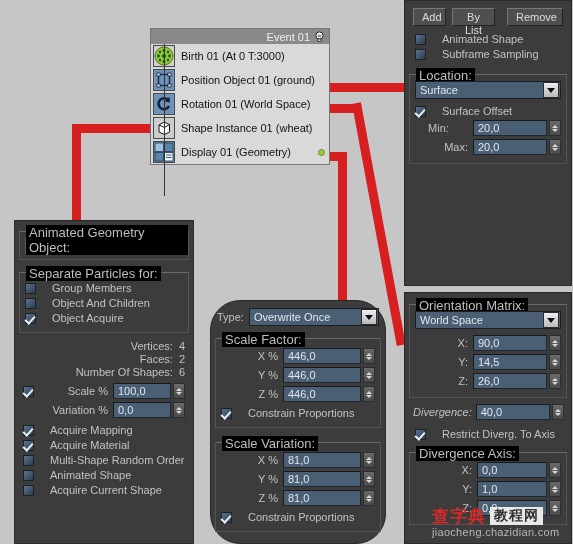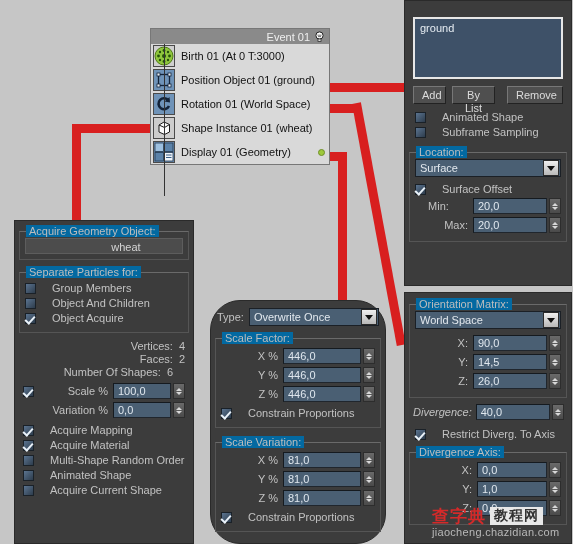--- a/index.html
+++ b/index.html
@@ -19,22 +19,22 @@
     color: #c8c8c8;
     font-size: 11px;
   }
   .group {
     border: 1px solid #555; border-top-color:#6a6a6a;
     margin: 4px; padding: 6px 5px 5px 5px;
     position: relative;
   }
   .group > .glabel {
     position: absolute; top: -7px; left: 6px;
-    background: #0369a1; padding: 0 3px;
-    font-size: 11px; color: #bdbdbd;
+    background: #000000; padding: 0 3px;
+    font-size: 13px; color: #bdbdbd;
   }
   .row { display: flex; align-items: center; margin: 3px 0; }
   .lbl { color: #c2c2c2; font-size: 11px; white-space: nowrap; }
   .fld {
     background: #4a5f73;
     border: 1px solid #20262d;
     border-top-color:#151a1f; border-left-color:#151a1f;
     color: #dfe7ee; font-size: 11px;
     padding: 1px 4px; height: 16px; line-height: 13px;
     flex: 1; min-width: 0;
@@ -205,21 +205,21 @@
           </svg>
       </span>
       <span class="etxt">Display 01 (Geometry)</span>
       <span class="dot"></span>
     </div>
   </div>
 
   <div class="panel" style="left:14px; top:220px; width:180px; height:324px;">
 
     <div class="group" style="margin-top:10px;">
-      <span class="glabel">Acquire Geometry Object:</span>
+      <span class="glabel">Animated Geometry Object:</span>
       <div class="fld plain" style="height:16px;line-height:15px;padding-left:48px;">wheat</div>
     </div>
 
     <div class="group" style="margin-top:12px;">
       <span class="glabel">Separate Particles for:</span>
       <div class="chk">
         <span class="box"></span>
         <span class="lbl">Group Members</span>
       </div>
       <div class="chk">
@@ -234,21 +234,21 @@
 
     <div style="padding:2px 8px 0 8px;">
       <div class="row" style="justify-content:flex-end;gap:6px;margin:1px 0;">
         <span class="lbl">Vertices:</span>
         <span class="lbl">4</span>
       </div>
       <div class="row" style="justify-content:flex-end;gap:6px;margin:1px 0;">
         <span class="lbl">Faces:</span>
         <span class="lbl">2</span>
       </div>
-      <div class="row" style="justify-content:flex-end;gap:6px;margin:1px 12px;">
+      <div class="row" style="justify-content:flex-end;gap:6px;margin:1px 0;">
         <span class="lbl">Number Of Shapes:</span>
         <span class="lbl">6</span>
       </div>
 
       <div class="row" style="margin-top:5px;">
         <span class="box on"></span>
         <span class="lbl" style="flex:1;text-align:right;padding-right:5px;">Scale %</span>
         <span class="fld" style="flex:0 0 58px;">100,0</span>
         <span class="spin">
             <i class="u"></i>
@@ -359,23 +359,20 @@
       </div>
       <div class="chk" style="margin-top:5px;">
         <span class="box on"></span>
         <span class="lbl">Constrain Proportions</span>
       </div>
     </div>
   </div>
 
   <div class="panel" style="left:404px; top:0px; width:168px; height:286px;">
 
-    <div style="margin:16px 8px 0 8px; height:62px; background:#3e5168; border:2px solid #e7e7e7; padding:3px 5px; color:#e6ecf2; font-size:11px;">
-      <span>ground</span>
-    </div>
 
     <div style="display:flex; gap:6px; margin:7px 8px 0 8px;">
       <button class="btn" style="width:33px;">Add</button>
       <button class="btn" style="width:45px;">By List</button>
       <button class="btn" style="width:56px;margin-left:6px;">Remove</button>
     </div>
 
     <div style="margin:7px 10px 0 10px;">
       <div class="chk">
         <span class="box"></span>

